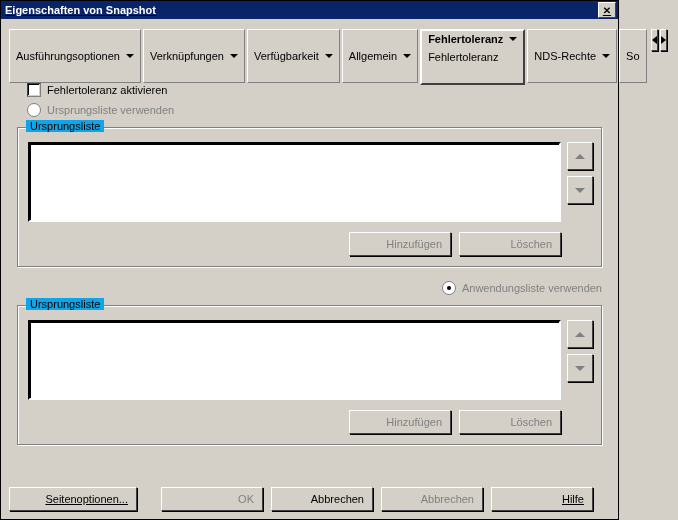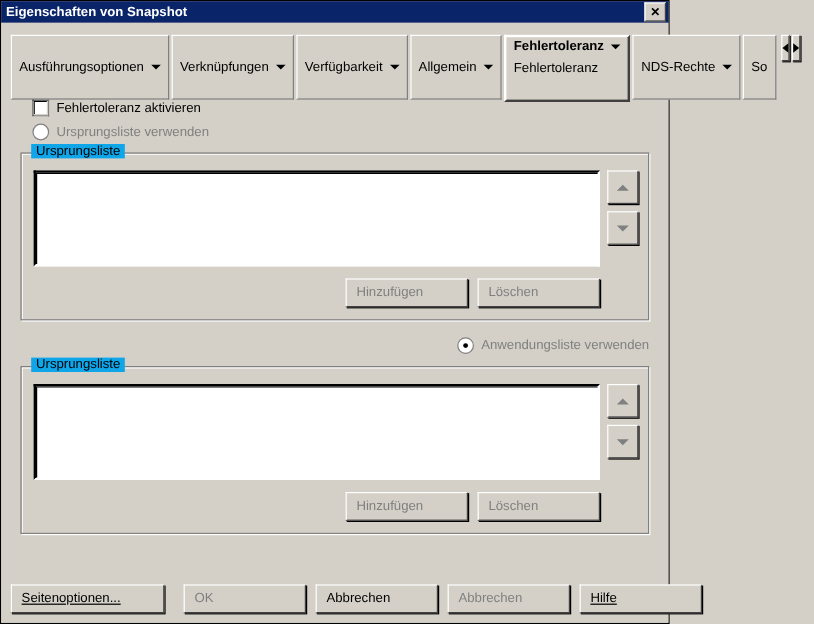--- a/index.html
+++ b/index.html
@@ -7,26 +7,27 @@
     padding: 0;
     width: 678px;
     height: 520px;
     font-family: "Tahoma", "Arial", sans-serif;
     font-size: 11px;
     background: #d4d0c8;
     color: #000;
     overflow: hidden;
   }
   .win {
-    width: 558px;
+    width: 619px;
     height: 520px;
     position: relative;
     background: #d4d0c8;
     border: 1px solid #000;
     box-sizing: border-box;
+    text-decoration: underline;
   }
   .titlebar {
     height: 18px;
     background: #0a246a;
     color: #fff;
     display: flex;
     align-items: center;
     justify-content: space-between;
     padding: 0 2px 0 4px;
     font-weight: bold;
@@ -178,21 +179,21 @@
   }
   .sqbtn .up,.sqbtn .down{width:0;height:0;border-left:5px solid transparent;border-right:5px solid transparent;}
   .sqbtn .up{border-bottom:5px solid #808080;}
   .sqbtn .down{border-top:5px solid #808080;}
   .btnrow {
     display:flex; justify-content:flex-end; gap:8px; margin-top:10px;
     padding-right: 30px;
   }
   .pushbtn {
     min-width:84px;height:22px;
-    display:flex;align-items:center;justify-content:flex-start;
+    display:flex;align-items:center;justify-content:flex-end;
     padding:0 8px;
   }
   .pushbtn.disabled { color:#808080;}
   
   .bottombar {
     position:absolute;
     left:8px; right:25px; bottom:8px;
     display:flex; align-items:center; gap:8px;
   }
   .bottombar .gap { flex:1;}

